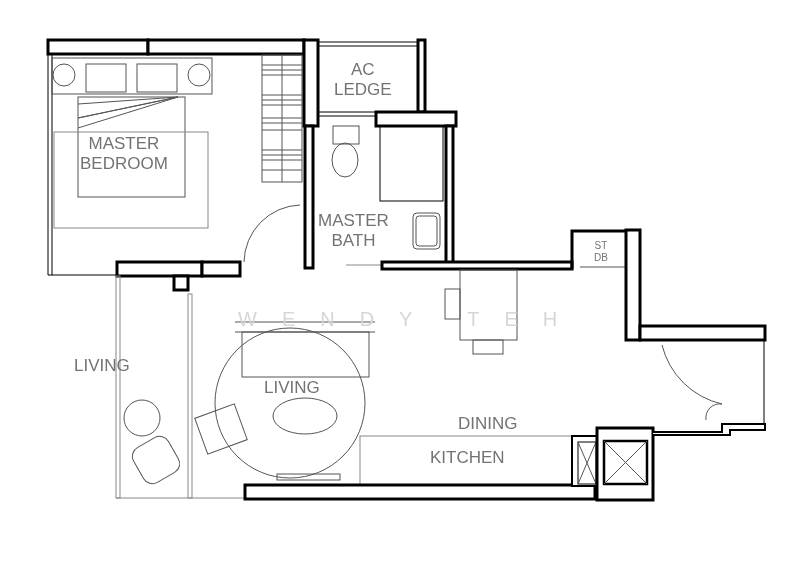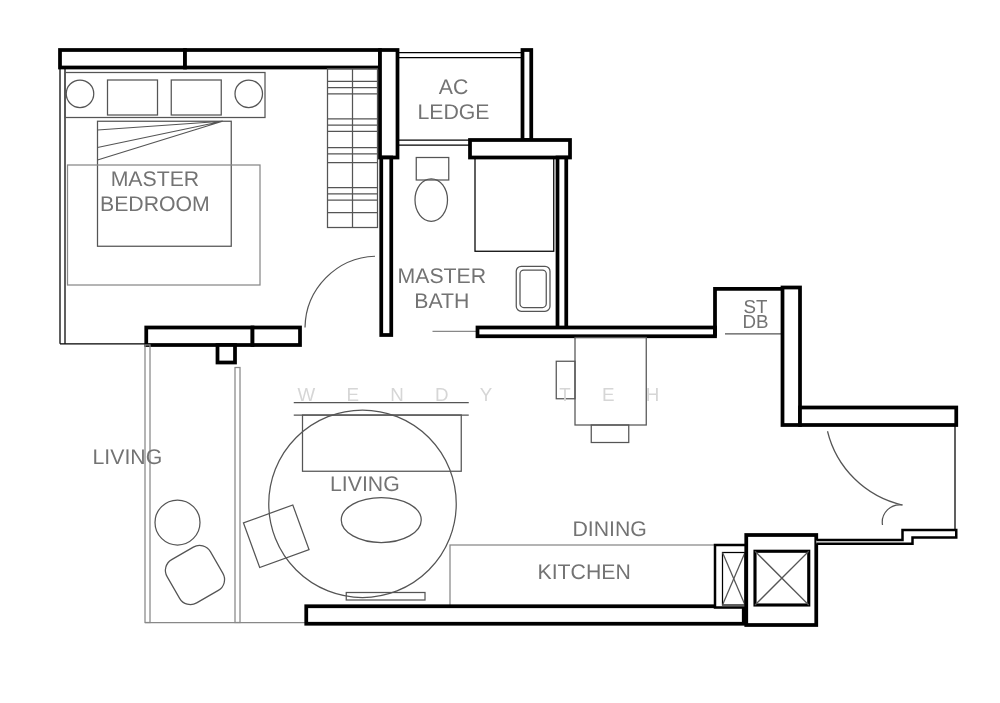--- a/index.html
+++ b/index.html
@@ -3,22 +3,22 @@
 <meta charset="utf-8">
 <style>
   html, body { margin: 0; padding: 0; background: #ffffff; }
   body { width: 800px; height: 562px; overflow: hidden; position: relative; font-family: "Liberation Sans", sans-serif; }
   svg { position: absolute; left: 0; top: 0; }
   .wall { fill: #ffffff; stroke: #000; stroke-width: 3; }
   .thin { fill: none; stroke: #000; stroke-width: 1; }
   .grey { fill: none; stroke: #555; stroke-width: 1; }
   .lt { fill: none; stroke: #888; stroke-width: 1; }
   .label { position: absolute; color: #737373; font-size: 17px; text-align: center; line-height: 20px; white-space: pre; }
-  .small { font-size: 15px; line-height: 12px; }
-  .wm { position: absolute; color: #d6d6d6; font-size: 15px; letter-spacing: 25px; white-space: pre; }
+  .small { font-size: 10px; line-height: 12px; }
+  .wm { position: absolute; color: #d6d6d6; font-size: 20px; letter-spacing: 25px; white-space: pre; }
 </style>
 </head>
 <body>
 
 <svg width="800" height="562" viewBox="0 0 800 562">
 
   <rect x="48" y="40" width="100" height="14" class="wall"></rect>
   <rect x="148" y="40" width="156" height="14" class="wall"></rect>
   <line x1="48" y1="55" x2="48" y2="275" class="thin"></line>
   <line x1="52" y1="55" x2="52" y2="275" class="thin"></line>

